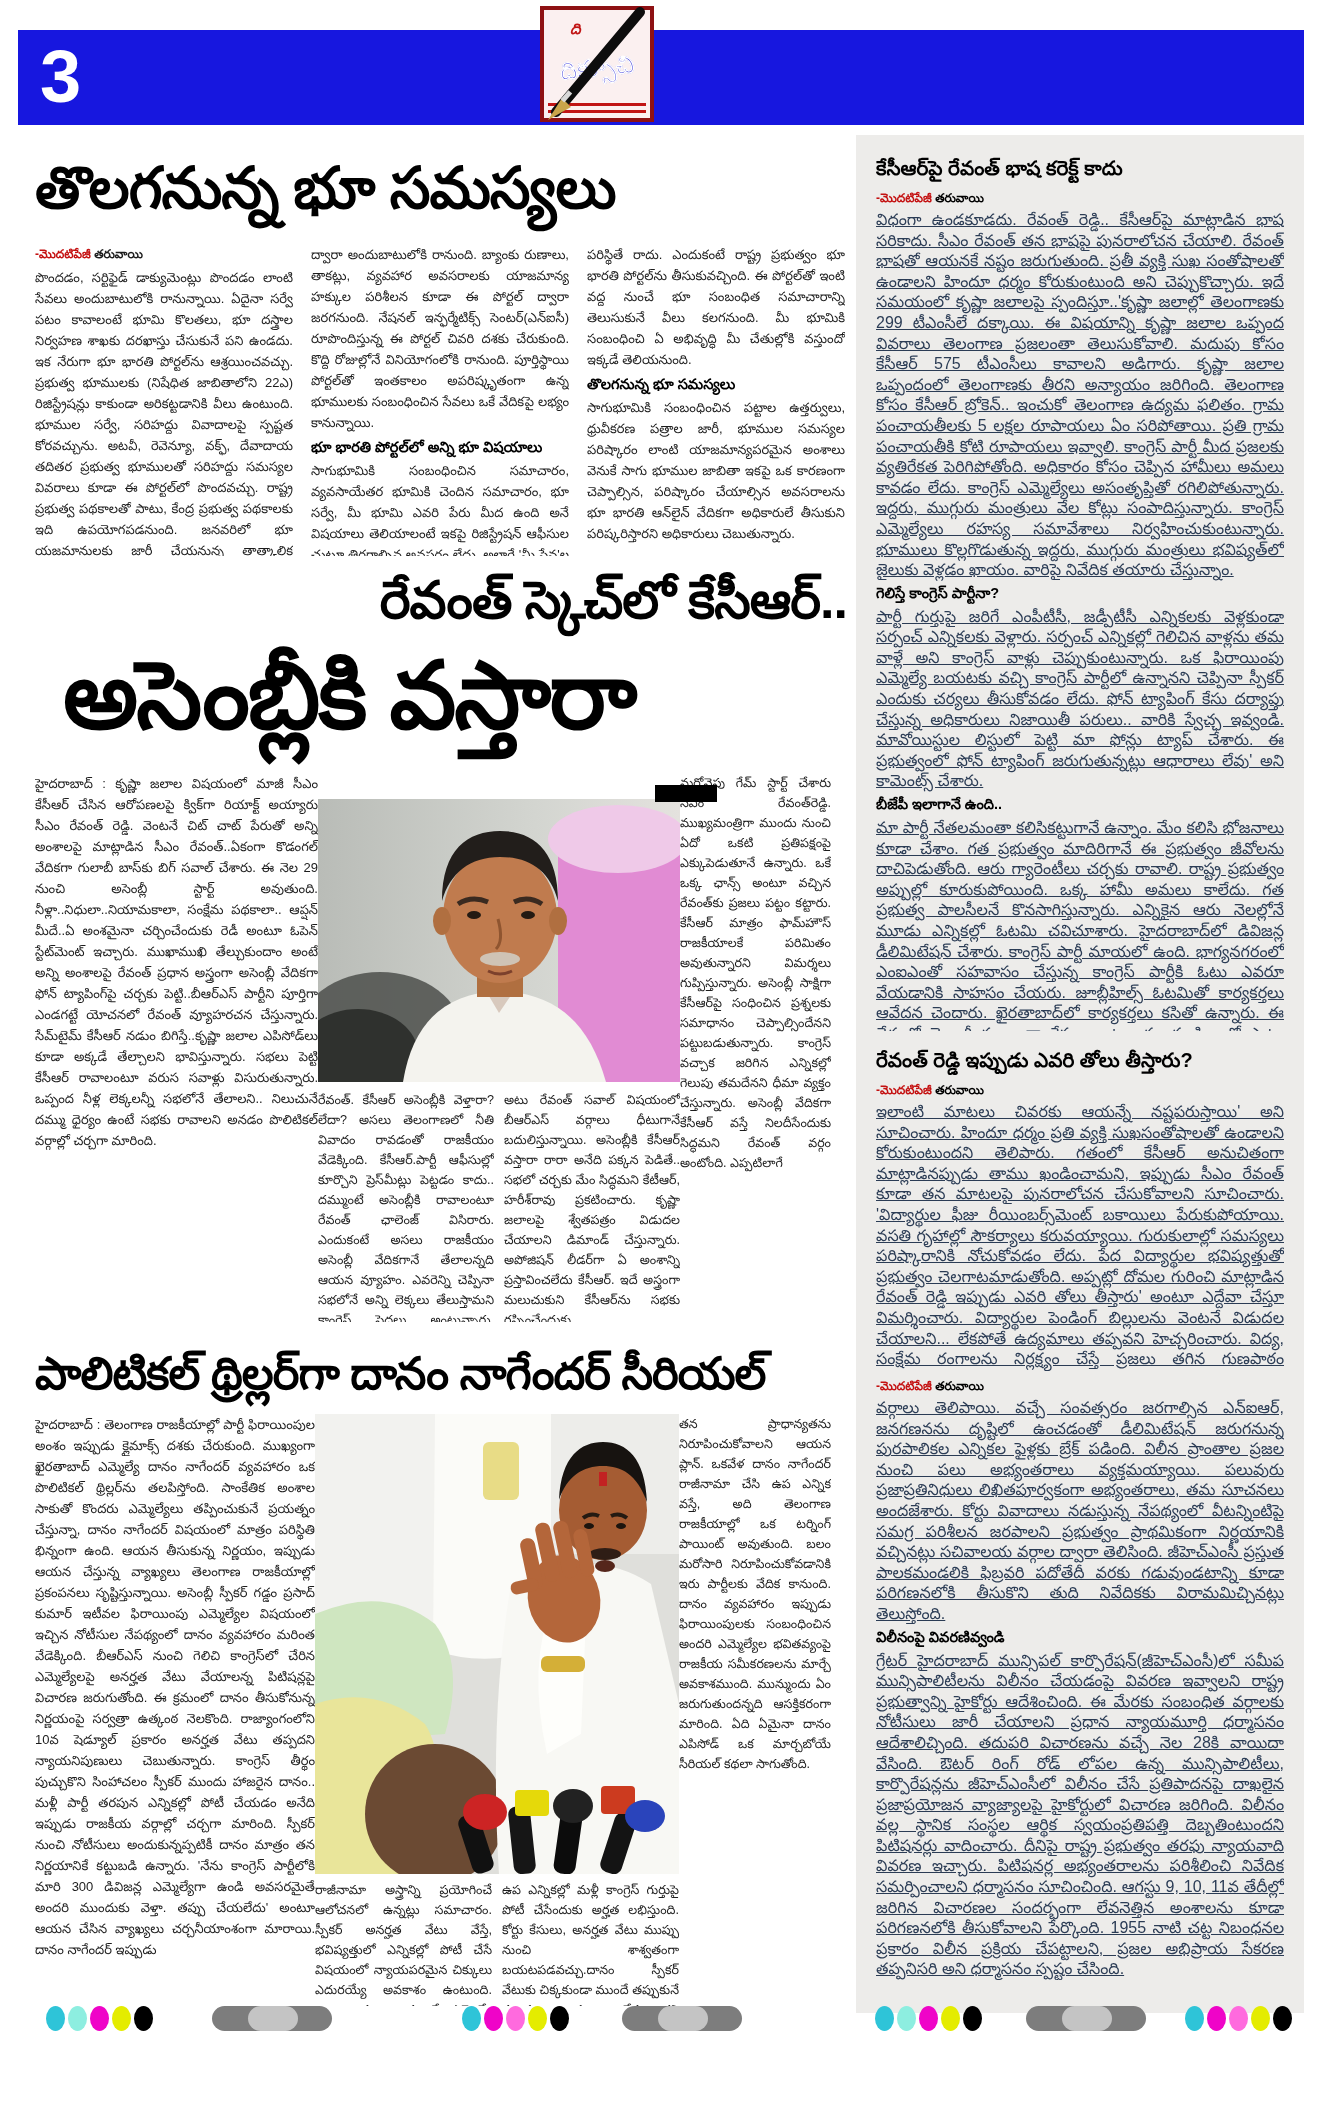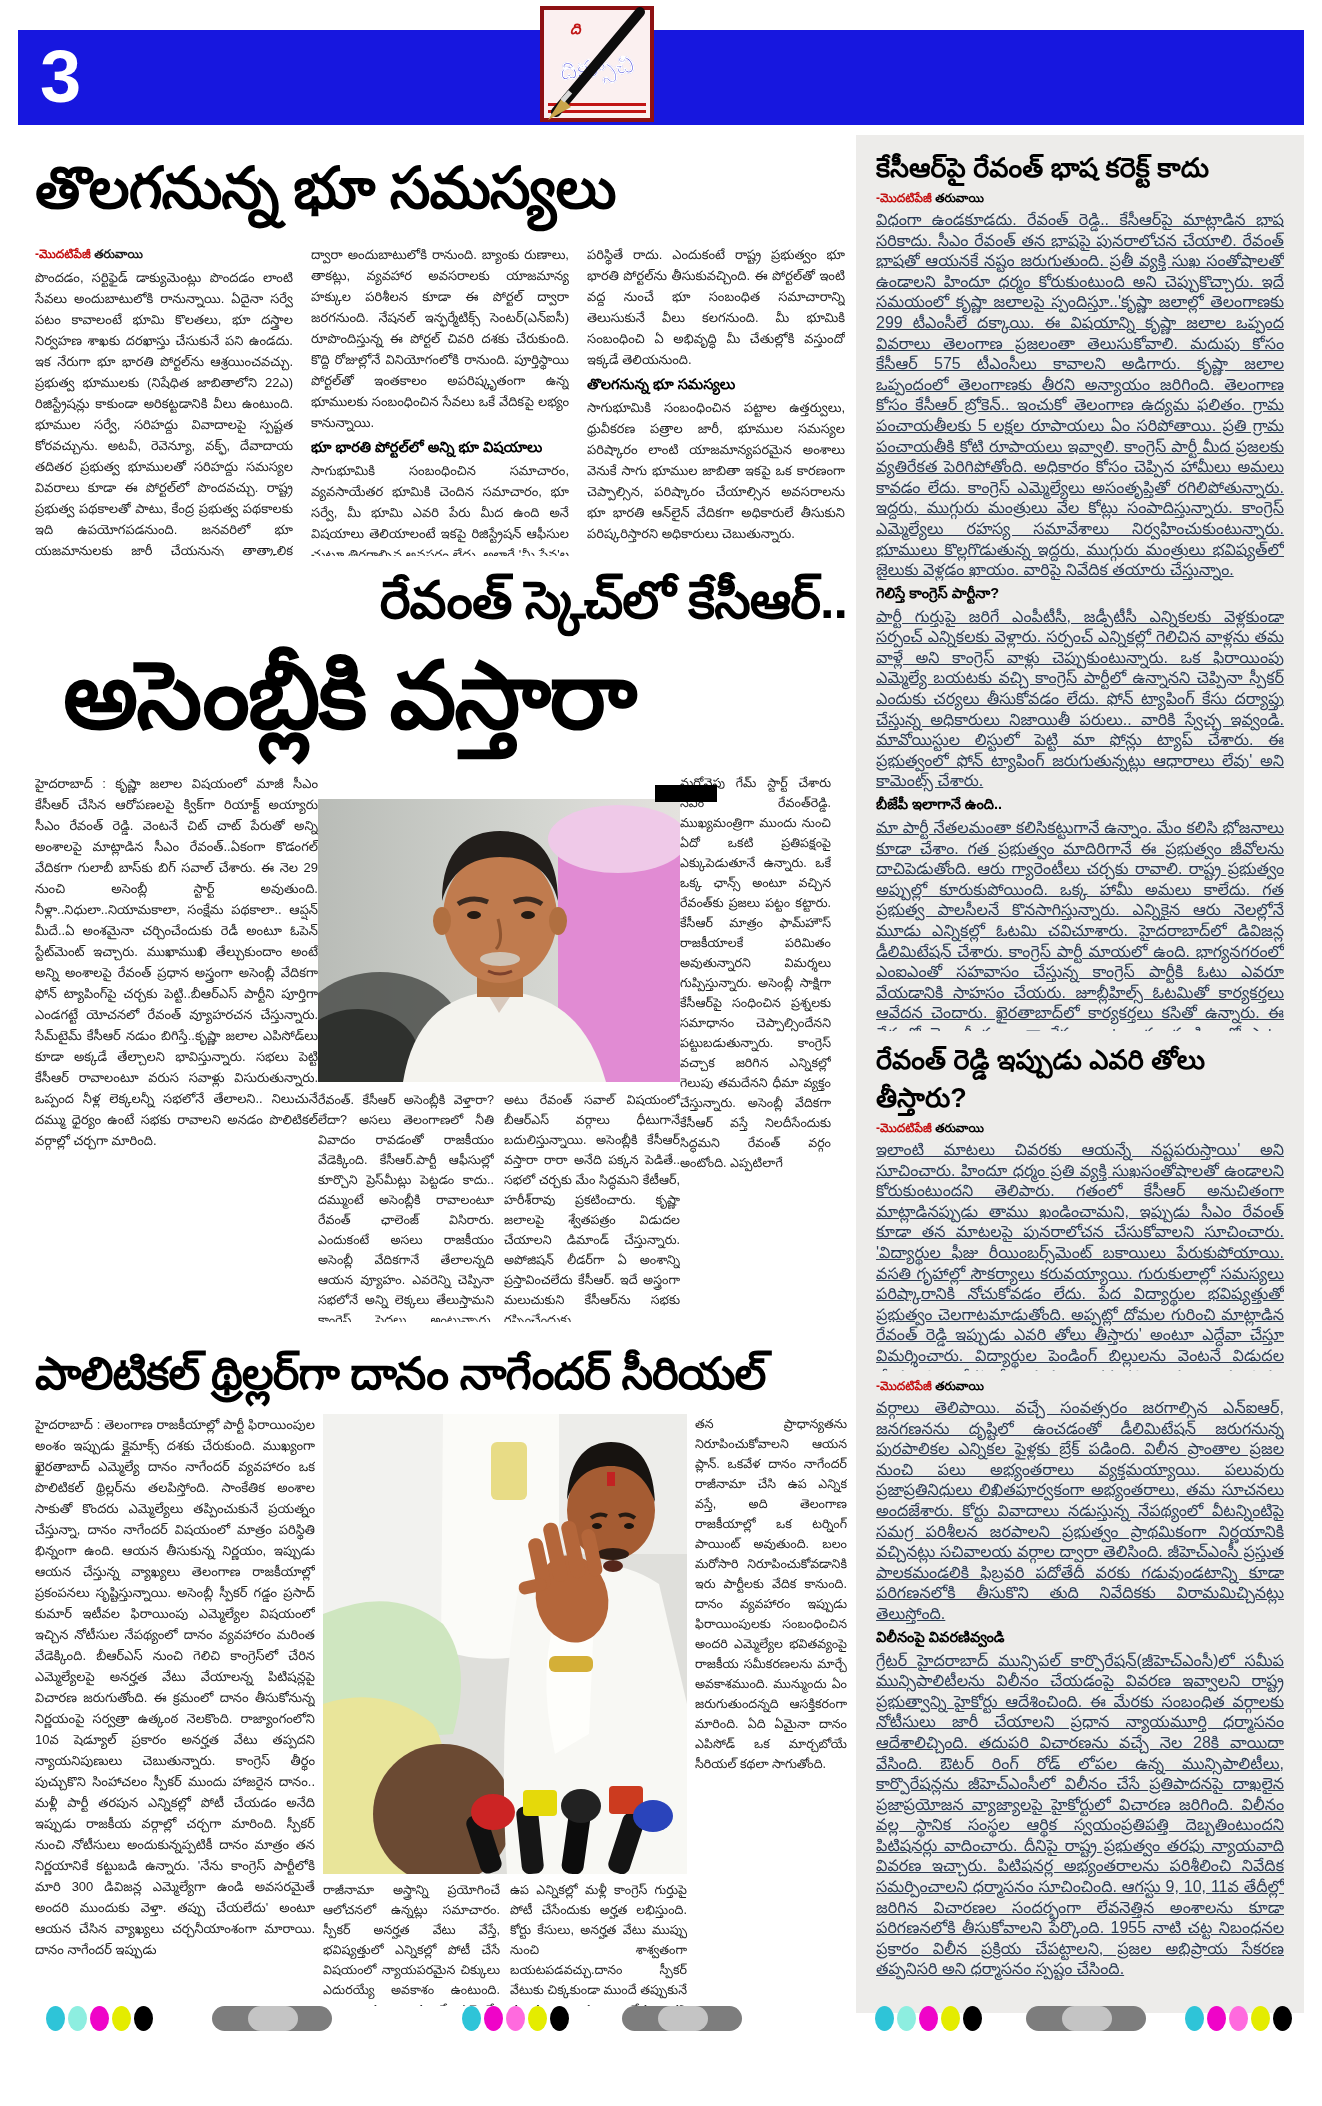--- a/index.html
+++ b/index.html
@@ -37,32 +37,32 @@
   .kcr-c1{width:283px;height:556px;}
   .kcr-center{width:362px;}
   .kcr-photo{width:362px;height:283px;margin-top:26px;display:block;}
   .kcr-below{display:flex;gap:10px;margin-top:8px;}
   .kcr-below .coltxt{width:176px;height:232px;font-size:12.6px;line-height:20px;}
   .kcr-c3{width:151px;height:556px;font-size:12.6px;line-height:20px;}
 
   
   .art-danam{position:absolute;left:35px;top:1342px;width:812px;}
   .art-danam h1{font-size:45px;font-weight:800;color:#000;line-height:64px;letter-spacing:-1px;}
-  .art-danam .body{display:flex;gap:8px;margin-top:8px;}
+  .art-danam .body{display:flex;gap:0;margin-top:8px;}
   .dan-c1{width:280px;height:596px;}
   .dan-center{width:364px;}
   .dan-photo{width:364px;height:460px;display:block;}
   .dan-below{display:flex;gap:10px;margin-top:6px;}
   .dan-below .coltxt{width:177px;height:126px;font-size:12.6px;line-height:20px;}
   .dan-c3{width:152px;height:596px;font-size:12.6px;line-height:20px;}
 
   
   .sidebar{position:absolute;left:856px;top:135px;width:448px;height:1878px;background:var(--c-sidebar);}
   .sb-article{position:absolute;left:20px;width:408px;overflow:hidden;}
-  .sb-article h2{font-size:27px;font-weight:800;color:#000;line-height:38px;margin-bottom:4px;}
+  .sb-article h2{font-size:20px;font-weight:800;color:#000;line-height:38px;margin-bottom:4px;}
   .sb-article .coltxt{width:408px;color:var(--c-sbink);font-size:16px;line-height:20.6px;text-decoration:underline;}
   .sb-a{top:14px;height:882px;}
   .sb-b{top:906px;height:330px;}
   .sb-c{top:1244px;height:620px;}
 
   
   .regmarks{position:absolute;left:0;top:2006px;width:1322px;height:28px;}
   .dots{position:absolute;display:flex;gap:3px;top:0;}
   .dot{width:19px;height:25px;border-radius:50%;}
   .dotsA .d1{background:#2ec4d8;} .dotsA .d2{background:#8deee0;} .dotsA .d3{background:#ef04c8;} .dotsA .d4{background:#e4ec00;} .dotsA .d5{background:#000;}

